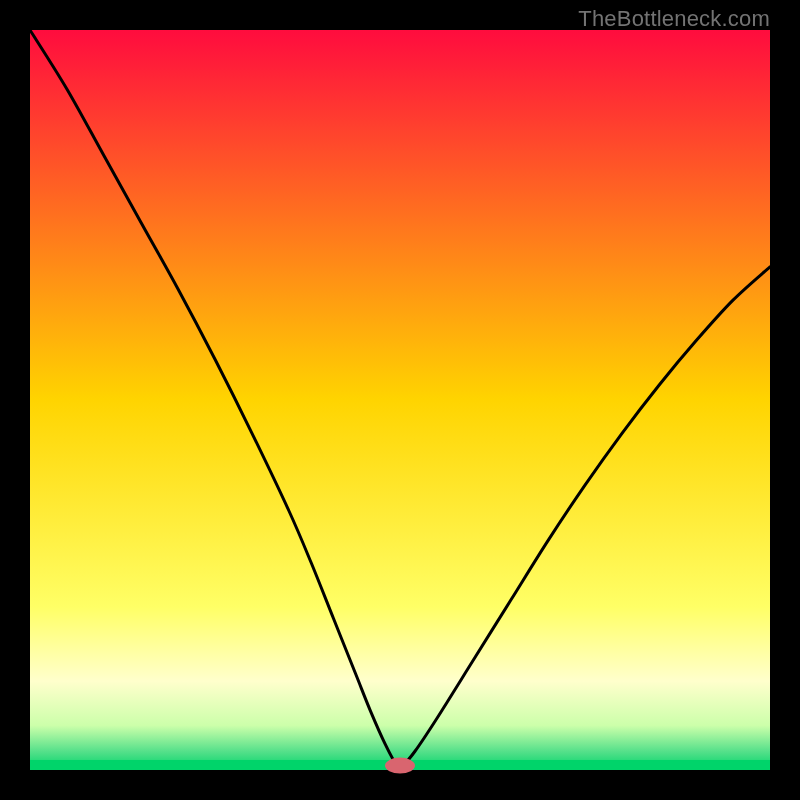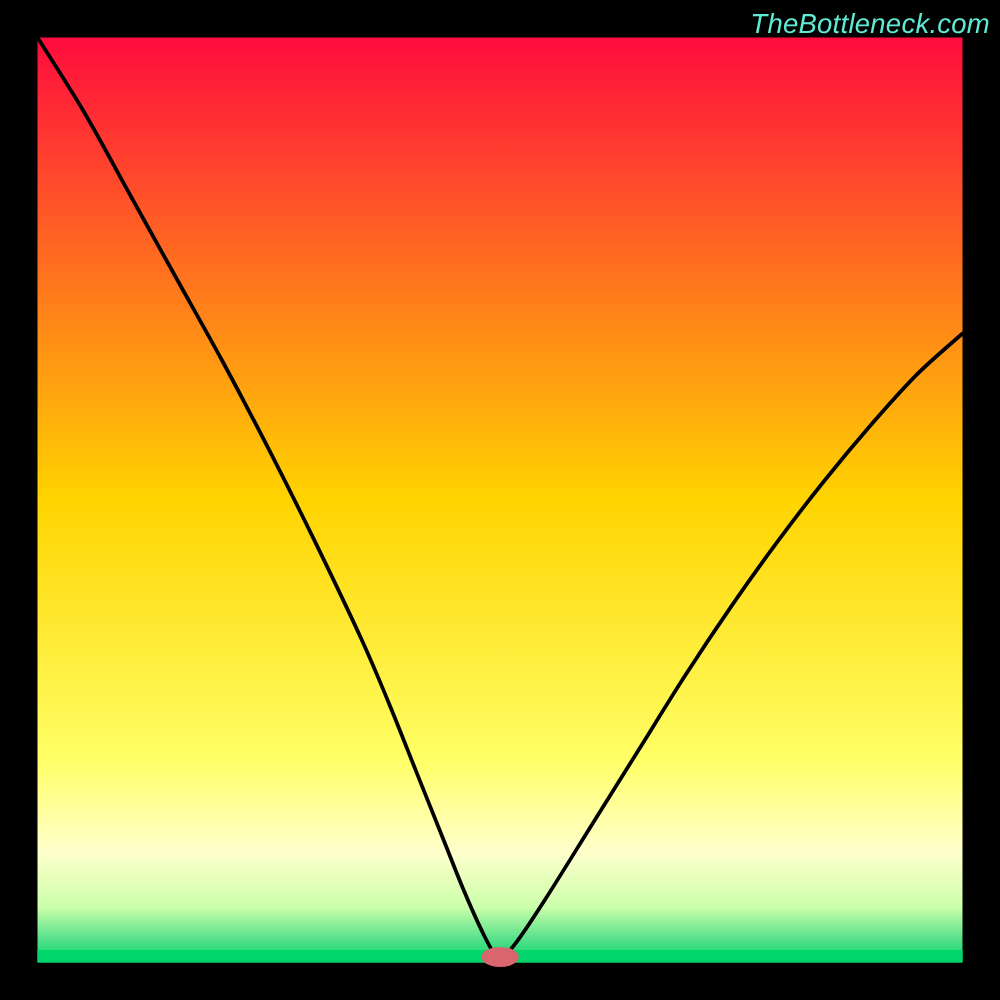--- a/index.html
+++ b/index.html
@@ -15,27 +15,26 @@
     position: relative;
     width: 800px;
     height: 800px;
   }
   svg {
     display: block;
   }
   .watermark {
     position: absolute;
     top: 6px;
-    right: 8px;
-    color: #5eead4;
+    right: 30px;
+    color: #737373;
     font-size: 22px;
     font-weight: 500;
     letter-spacing: 0.2px;
     user-select: none;
-    font-style: italic;
   }
 </style>
 </head>
 <body>
 
 <div class="chart-wrap">
   <svg id="chart-svg" width="800" height="800" viewBox="0 0 800 800">
     <defs>
       <linearGradient id="bg-grad" x1="0" y1="0" x2="0" y2="1">
           <stop offset="0%" stop-color="#ff0c3e"></stop>

